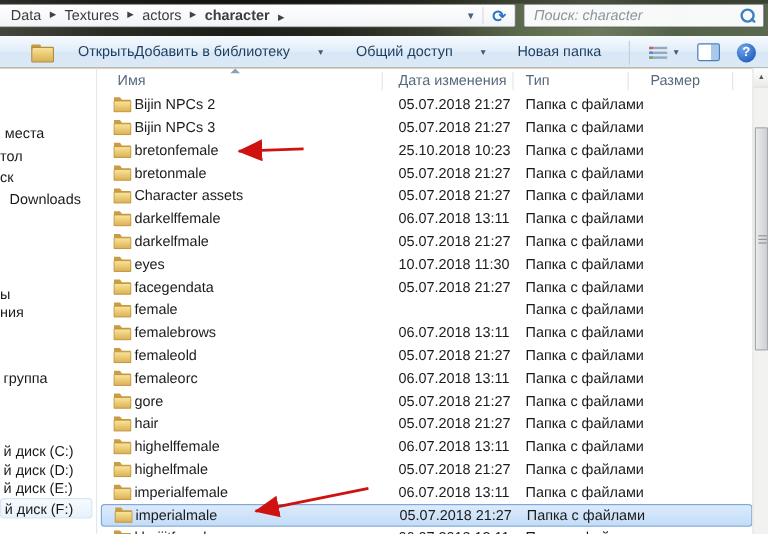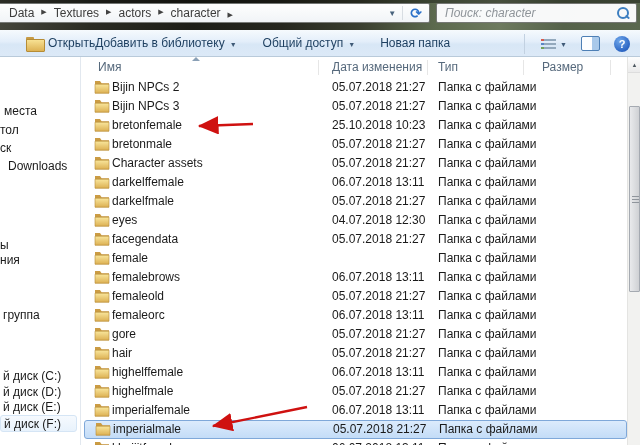--- a/index.html
+++ b/index.html
@@ -48,21 +48,21 @@
     border:2px solid #3d7fc1;border-radius:50%;}
   .mag:after{content:"";position:absolute;left:11px;top:11px;width:5px;height:2px;
     background:#3d7fc1;transform:rotate(40deg);border-radius:1px;}
   
   .toolbar{
     position:absolute;left:0;top:30px;width:640px;height:27px;
     background:linear-gradient(#f6fafd,#e3eefa 45%,#d8e7f6 55%,#dce9f7);
     border-bottom:1px solid #b9cada;
     display:flex;align-items:center;color:#1c3e5f;
   }
-  .tb-item{display:flex;align-items:center;gap:5px;white-space:nowrap;cursor:default;}
+  .tb-item{display:flex;align-items:center;gap:22px;white-space:nowrap;cursor:default;}
   .tb-open{margin-left:26px;}
   .tb-add{}
   .tb-share{margin-left:26px;}
   .tb-new{margin-left:25px;}
   .tb-caret{font-size:7px;color:#3f5a77;transform:translateY(1px);}
   .tb-right{position:absolute;right:10px;top:0;height:27px;display:flex;align-items:center;gap:14px;}
   .tb-divider{width:1px;height:20px;background:#c2d1e1;margin-right:2px;}
   .views-icon{display:flex;align-items:center;gap:4px;}
   .views-glyph{width:15px;height:12px;display:flex;flex-direction:column;justify-content:space-between;padding:1px 0;}
   .views-glyph i{display:block;height:2px;width:100%;position:relative;background:#93a9bd;}
@@ -142,21 +142,21 @@
     <span class="crumb-sep">▶</span>
   </span>
           <span class="crumb-wrap" style="display:flex;align-items:center;">
     <span class="crumb">Textures</span>
     <span class="crumb-sep">▶</span>
   </span>
           <span class="crumb-wrap" style="display:flex;align-items:center;">
     <span class="crumb">actors</span>
     <span class="crumb-sep">▶</span>
   </span>
-          <span class="crumb-wrap" style="display:flex;align-items:flex-end;">
+          <span class="crumb-wrap" style="display:flex;align-items:flex-end;font-weight:bold;">
     <span class="crumb">character</span>
     <span class="crumb-sep">▶</span>
   </span>
         </div>
       <span class="addr-drop">▼</span>
       <span class="addr-div"></span>
       <span class="refresh">⟳</span>
     </div>
     <div class="searchbox">
       <input type="text" placeholder="Поиск: character" style="">
@@ -286,21 +286,21 @@
     <span class="name">darkelfmale</span>
     <span class="date">05.07.2018 21:27</span>
     <span class="type">Папка с файлами</span>
   </div>
           <div class="row">
     <svg class="ficon" viewBox="0 0 16 14">
       <path class="back" d="M1 1 h5 l1.6 2.2 H15 v10 H1 z"></path>
       <path class="front" d="M1 4.2 h14 v9 H1 z"></path>
     </svg>
     <span class="name">eyes</span>
-    <span class="date">04.07.2018 12:30</span>
+    <span class="date">10.07.2018 11:30</span>
     <span class="type">Папка с файлами</span>
   </div>
           <div class="row">
     <svg class="ficon" viewBox="0 0 16 14">
       <path class="back" d="M1 1 h5 l1.6 2.2 H15 v10 H1 z"></path>
       <path class="front" d="M1 4.2 h14 v9 H1 z"></path>
     </svg>
     <span class="name">facegendata</span>
     <span class="date">05.07.2018 21:27</span>
     <span class="type">Папка с файлами</span>

